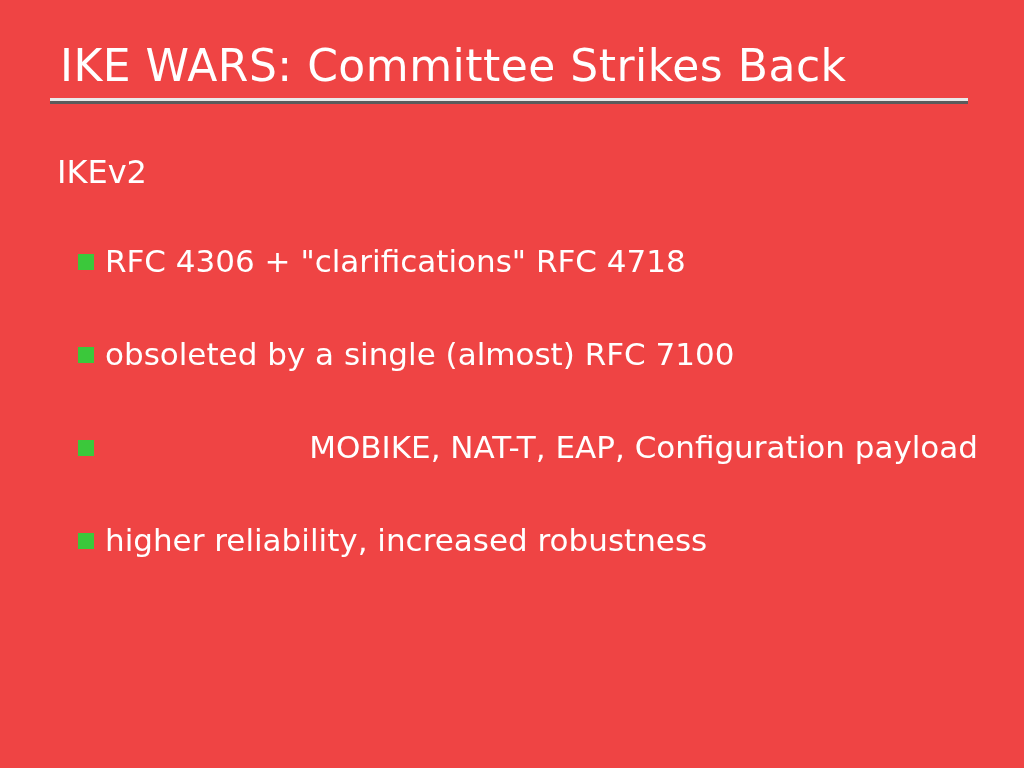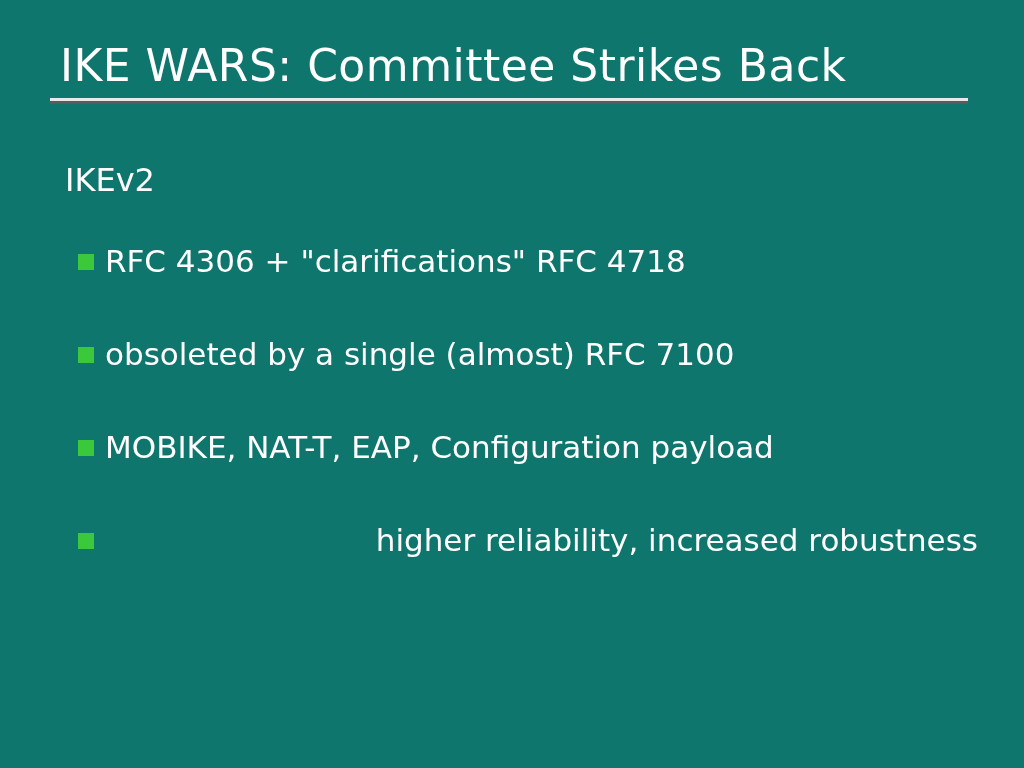--- a/index.html
+++ b/index.html
@@ -68,21 +68,21 @@
     width: 100%;
     height: 3px;
     background: #5b5b5b;
   }
 
   
   #subtitle {
     position: absolute;
     left: 57px;
     top: 152px;
-    margin: 8px;
+    margin: 0;
     font-family: "DejaVu Sans", sans-serif;
     font-size: 32px;
     font-weight: 400;
     line-height: 40px;
     color: #ffffff;
     white-space: nowrap;
   }
 
   
   #bullet-list {
@@ -117,21 +117,21 @@
     font-size: 31px;
     font-weight: 400;
     line-height: 42px;
     color: #ffffff;
     white-space: nowrap;
   }
 </style>
 </head>
 <body>
 
-<div id="slide" style="background: #0f766e;">
+<div id="slide" style="background: #ef4444;">
 
   <div id="title-block">
     <h1 id="slide-title" style="color: rgb(255, 255, 255);">IKE WARS: Committee Strikes Back</h1>
     <div id="title-rule">
       <div class="rule-light" style="background: rgb(233, 233, 233);"></div>
       <div class="rule-dark" style="background: rgb(91, 91, 91);"></div>
     </div>
   </div>
 
   <p id="subtitle" style="color: rgb(255, 255, 255);">IKEv2</p>
@@ -140,21 +140,21 @@
     <li class="bullet-row">
       <span class="bullet-marker" style="background: rgb(59, 200, 59);"></span>
       <span class="bullet-text" style="color: rgb(255, 255, 255);">RFC 4306 + "clarifications" RFC 4718</span>
     </li>
     <li class="bullet-row">
       <span class="bullet-marker" style="background: rgb(59, 200, 59);"></span>
       <span class="bullet-text" style="color: rgb(255, 255, 255);">obsoleted by a single (almost) RFC 7100</span>
     </li>
     <li class="bullet-row">
       <span class="bullet-marker" style="background: rgb(59, 200, 59);"></span>
-      <span class="bullet-text" style="color: rgb(255, 255, 255);">MOBIKE, NAT-T, EAP, Configuration payload</span>
+      <span class="bullet-text" style="color: rgb(255, 255, 255); text-align: right;">MOBIKE, NAT-T, EAP, Configuration payload</span>
     </li>
     <li class="bullet-row">
       <span class="bullet-marker" style="background: rgb(59, 200, 59);"></span>
-      <span class="bullet-text" style="color: rgb(255, 255, 255); text-align: right;">higher reliability, increased robustness</span>
+      <span class="bullet-text" style="color: rgb(255, 255, 255);">higher reliability, increased robustness</span>
     </li>
   </ul>
 
 </div>
 
 </body></html>

